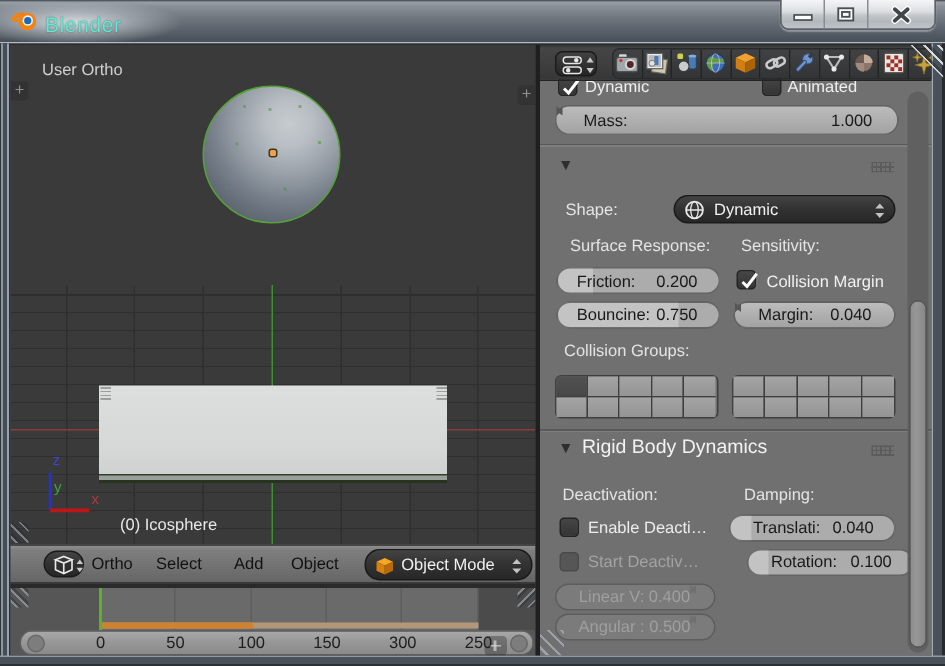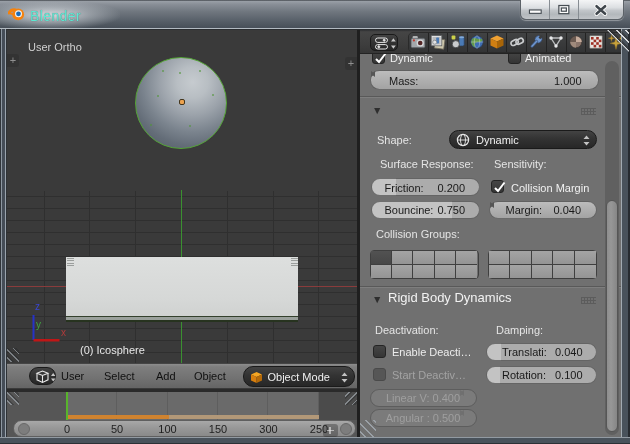--- a/index.html
+++ b/index.html
@@ -142,21 +142,21 @@
     <div class="darkdd" style="left:22px;top:3px;width:27px;height:18px">
       <svg width="27" height="18" viewBox="0 0 27 18">
           <g fill="none" stroke="#e8e8e8" stroke-width="1.1">
             <path d="M7 5.2 L12.5 3 L18 5.2 L12.5 7.4 Z"></path>
             <path d="M7 5.4 L7 11.8 L12.5 14.4 L18 11.8 L18 5.4"></path>
             <path d="M12.5 7.6 L12.5 14.2"></path>
           </g>
           <path d="M21 8 l2.2-3 l2.2 3 z M21 10.5 l2.2 3 l2.2-3 z" fill="#c8c8c8"></path>
         </svg>
     </div>
-    <div class="menu" style="left:54px">User</div>
+    <div class="menu" style="left:54px">Ortho</div>
     <div class="menu" style="left:97px">Select</div>
     <div class="menu" style="left:149px">Add</div>
     <div class="menu" style="left:187px">Object</div>
     <div class="darkdd" style="left:235.5px;top:2px;width:112px;height:21px;line-height:20px">
       <svg class="ab" style="left:6px;top:4px" width="13" height="13" viewBox="0 0 13 13">
           <path d="M6.5 1 L12 3.5 L6.5 6 L1 3.5 Z" fill="#f5A623"></path>
           <path d="M1 3.5 L6.5 6 L6.5 12 L1 9.5 Z" fill="#d87f0e"></path>
           <path d="M12 3.5 L6.5 6 L6.5 12 L12 9.5 Z" fill="#b66a08"></path>
         </svg>
       <span style="margin-left:24px">Object Mode</span>
@@ -278,21 +278,21 @@
     <div class="lbl" style="left:15px;top:294px">Deactivation:</div>
     <div class="lbl" style="left:136px;top:294px">Damping:</div>
     <div class="chk" style="left:12.5px;top:315px"></div>
     <div class="lbl" style="left:32px;top:316px;color:#ededed">Enable Deacti…</div>
     <div class="slider" style="left:126px;top:313px;width:110.5px;height:17.5px;background:linear-gradient(90deg,#c3c3c3 0 13%,#acacac 13% 100%)">
       <span style="position:absolute;left:15px;top:2px">Translati:</span>
       <span style="position:absolute;right:13px;top:2px">0.040</span>
     </div>
     <div class="chk" style="left:12.5px;top:337.5px;background:#565656;border-color:#4a4a4a"></div>
     <div class="lbl" style="left:32px;top:339px;color:#a3a3a3">Start Deactiv…</div>
-    <div class="slider" style="left:126px;top:336px;width:110.5px;height:17.5px;background:linear-gradient(90deg,#c3c3c3 0 12%,#acacac 12% 100%)">
+    <div class="slider" style="left:138px;top:336px;width:110.5px;height:17.5px;background:linear-gradient(90deg,#c3c3c3 0 12%,#acacac 12% 100%)">
       <span style="position:absolute;left:15px;top:2px">Rotation:</span>
       <span style="position:absolute;right:13px;top:2px">0.100</span>
     </div>
     <div class="slider" style="left:9.5px;top:359px;width:107px;height:17.5px;background:#7b7b7b;border-color:#5d5d5d;color:#9f9f9f;text-align:center;line-height:16px">Linear V: 0.400
       <span class="arrL" style="left:5px;top:5px;filter:brightness(1.3)"></span><span class="arrR" style="right:5px;top:5px;filter:brightness(1.3)"></span>
     </div>
     <div class="slider" style="left:9.5px;top:379px;width:107px;height:17.5px;background:#7b7b7b;border-color:#5d5d5d;color:#9f9f9f;text-align:center;line-height:16px">Angular : 0.500
       <span class="arrL" style="left:5px;top:5px;filter:brightness(1.3)"></span><span class="arrR" style="right:5px;top:5px;filter:brightness(1.3)"></span>
     </div>
 

